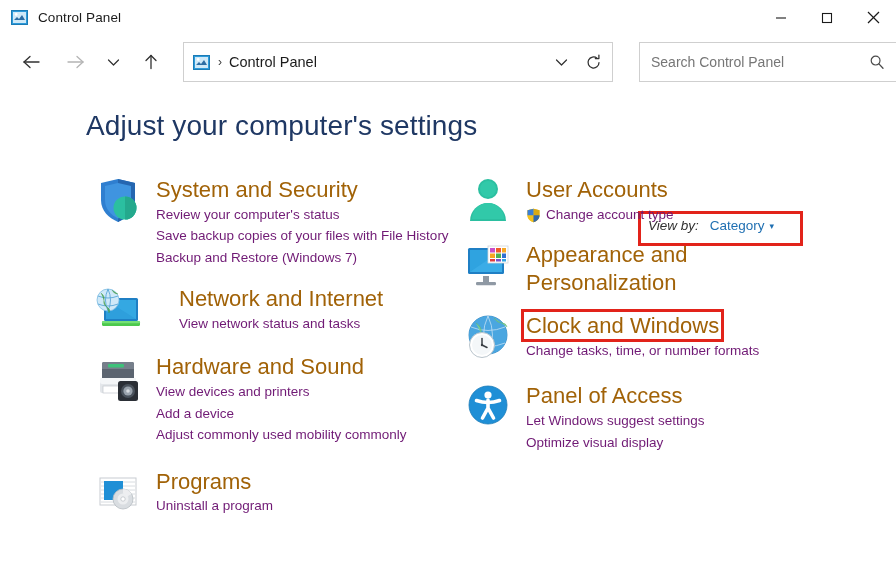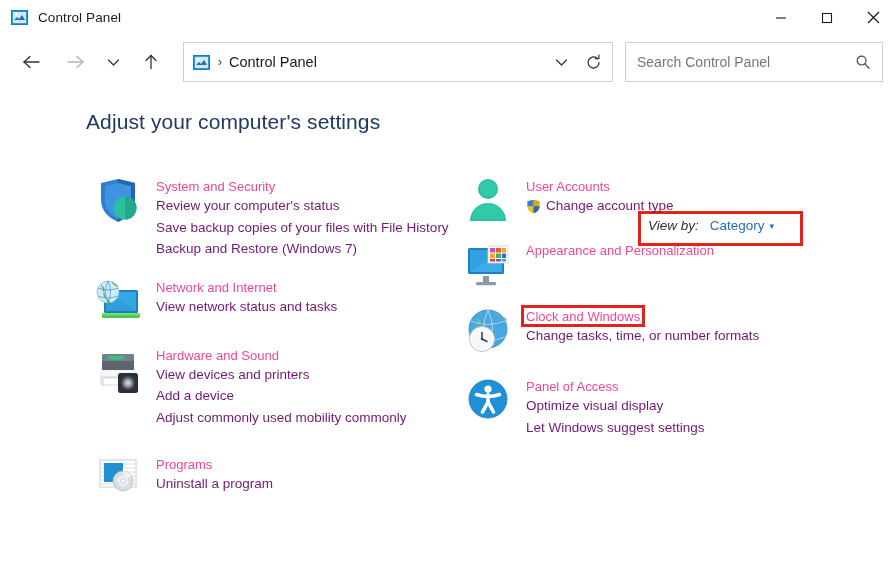--- a/index.html
+++ b/index.html
@@ -114,21 +114,21 @@
     display: flex;
     align-items: center;
     justify-content: center;
     background: transparent;
     border: none;
     flex: 0 0 auto;
   }
   .addr-btn.refresh { width: 34px; }
 
   .searchbox {
-    margin-left: 12px;
+    margin-left: 26px;
     flex: 0 0 auto;
     width: 258px;
     height: 40px;
     border: 1px solid #cfcfcf;
     background: #ffffff;
     display: flex;
     align-items: center;
     padding: 0 6px 0 11px;
   }
   .searchbox input {
@@ -157,21 +157,21 @@
     position: relative;
     height: calc(587px - 35px - 54px);
     background: #ffffff;
     padding: 0;
   }
 
   .page-heading {
     position: absolute;
     left: 86px;
     top: 21px;
-    font-size: 21px;
+    font-size: 28px;
     font-weight: 400;
     color: #1f3864;
     letter-spacing: 0.1px;
   }
 
   
   .viewby-highlight {
     position: absolute;
     left: 638px;
     top: 122px;
@@ -220,22 +220,22 @@
   }
   .cat-icon {
     flex: 0 0 auto;
     width: 52px;
     height: 52px;
     position: relative;
     margin-right: 12px;
   }
   .cat-body { flex: 1 1 auto; padding-top: 2px; }
   .cat-title {
-    font-size: 13px;
-    color: #ec4899;
+    font-size: 22px;
+    color: #a16207;
     line-height: 1.22;
     display: inline-block;
   }
   .cat-link {
     display: block;
     font-size: 13.5px;
     color: #701a75;
     line-height: 1.52;
     margin-top: 1px;
   }
@@ -263,21 +263,21 @@
     left: -5px;
     top: -4px;
     right: -5px;
     bottom: -2px;
     border: 3px solid #e2231a;
     pointer-events: none;
   }
 
   
   .cat.sys  { margin-bottom: 16px; }
-  .cat.net  { margin-bottom: 16px; }
+  .cat.net  { margin-bottom: 16px; gap: 23px; }
   .cat.hw   { margin-bottom: 20px; }
   .cat.prog { margin-bottom: 0; align-items: center; }
   .cat.user { margin-bottom: 12px; }
   .cat.appr { margin-bottom: 14px; }
   .cat.clock{ margin-bottom: 18px; }
   .cat.ease { margin-bottom: 0; }
 
   .cat.appr .cat-title { line-height: 1.28; }
 </style>
 </head>
@@ -564,19 +564,19 @@
           <svg width="52" height="52" viewBox="0 0 52 52">
             <circle cx="26" cy="24" r="19" fill="#1f8fd6"></circle>
             <circle cx="26" cy="24" r="19" fill="none" stroke="#1a7bb8" stroke-width="0.8"></circle>
             <circle cx="26" cy="14" r="3.6" fill="#ffffff"></circle>
             <path d="M14.5 19.5 q11.5 4 23 0" fill="none" stroke="#ffffff" stroke-width="3.6" stroke-linecap="round"></path>
             <path d="M26 19 L26 27 M26 27 L20.5 37 M26 27 L31.5 37" fill="none" stroke="#ffffff" stroke-width="3.6" stroke-linecap="round" stroke-linejoin="round"></path>
           </svg>
         </span>
         <div class="cat-body">
           <span class="cat-title">Panel of Access</span>
+          <a class="cat-link">Let Windows suggest settings</a>
           <a class="cat-link">Optimize visual display</a>
-          <a class="cat-link">Let Windows suggest settings</a>
         </div>
       </div>
     </div>
   </div>
 </div>
 
 </body></html>

